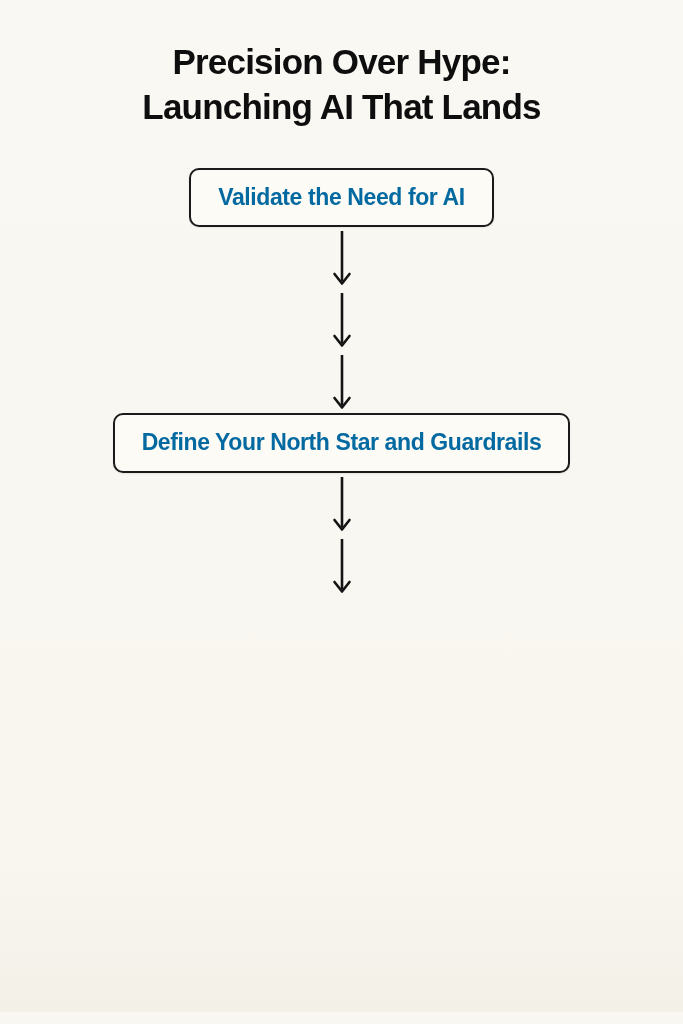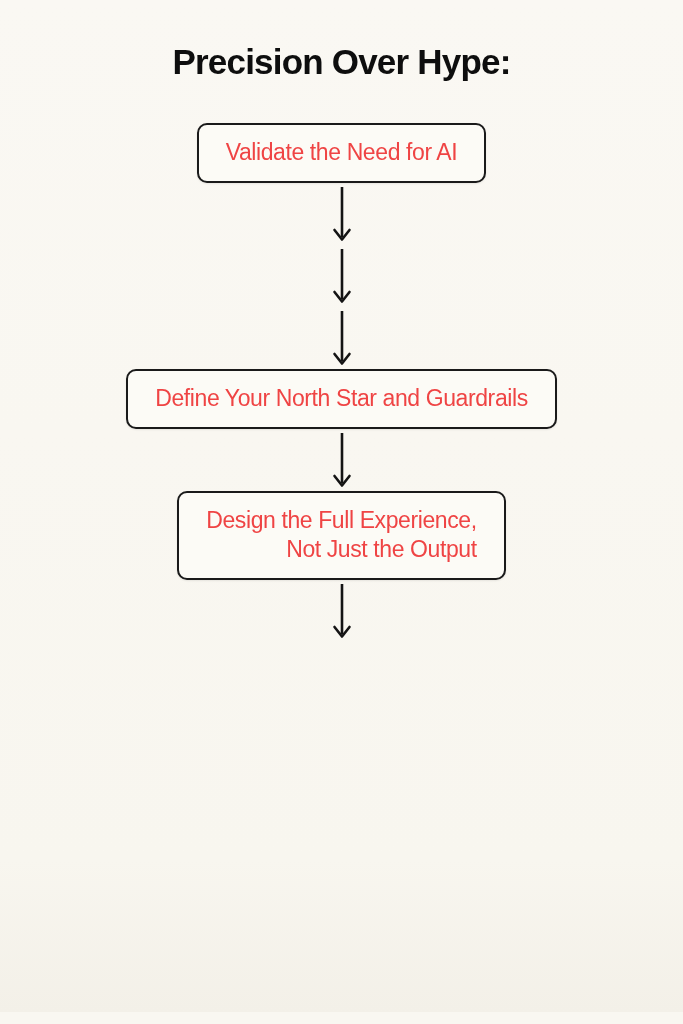--- a/index.html
+++ b/index.html
@@ -48,40 +48,41 @@
     background: #fcfbf6;
     border: 2.5px solid #1a1a1a;
     border-radius: 10px;
     padding: 13px 27px;
     box-shadow: 0 1px 2px rgba(0,0,0,0.08);
   }
 
   .box span {
     display: block;
     font-size: 23px;
-    font-weight: 400;
+    font-weight: 700;
     letter-spacing: -0.4px;
-    text-align: right;
-    color: #ef4444;
+    text-align: left;
+    color: #0369a1;
     white-space: pre-line;
     line-height: 1.3;
   }
 
   .arrow {
     display: block;
     margin: 3px 0;
   }
 </style>
 </head>
 <body>
 
 <div class="page">
 
   <h1 class="title">
     <span>Precision Over Hype:</span>
+    <span>Launching AI That Lands</span>
   </h1>
 
   <div class="flow">
 
     <div class="box">
       <span>Validate the Need for AI</span>
     </div>
 
     <svg class="arrow" width="22" height="56" viewBox="0 0 22 56" aria-hidden="true">
       <line x1="11" y1="1" x2="11" y2="51" stroke="#141414" stroke-width="2.6"></line>
@@ -102,24 +103,20 @@
 
     <div class="box">
       <span>Define Your North Star and Guardrails</span>
     </div>
 
     <svg class="arrow" width="22" height="56" viewBox="0 0 22 56" aria-hidden="true">
       <line x1="11" y1="1" x2="11" y2="51" stroke="#141414" stroke-width="2.6"></line>
       <path d="M3.5 44 L11 53.5 L18.5 44" fill="none" stroke="#141414" stroke-width="2.6" stroke-linecap="round" stroke-linejoin="round"></path>
     </svg>
 
-    <div class="box">
-      <span>Design the Full Experience,
-Not Just the Output</span>
-    </div>
 
     <svg class="arrow" width="22" height="56" viewBox="0 0 22 56" aria-hidden="true">
       <line x1="11" y1="1" x2="11" y2="51" stroke="#141414" stroke-width="2.6"></line>
       <path d="M3.5 44 L11 53.5 L18.5 44" fill="none" stroke="#141414" stroke-width="2.6" stroke-linecap="round" stroke-linejoin="round"></path>
     </svg>
 
 
   </div>
 </div>
 

